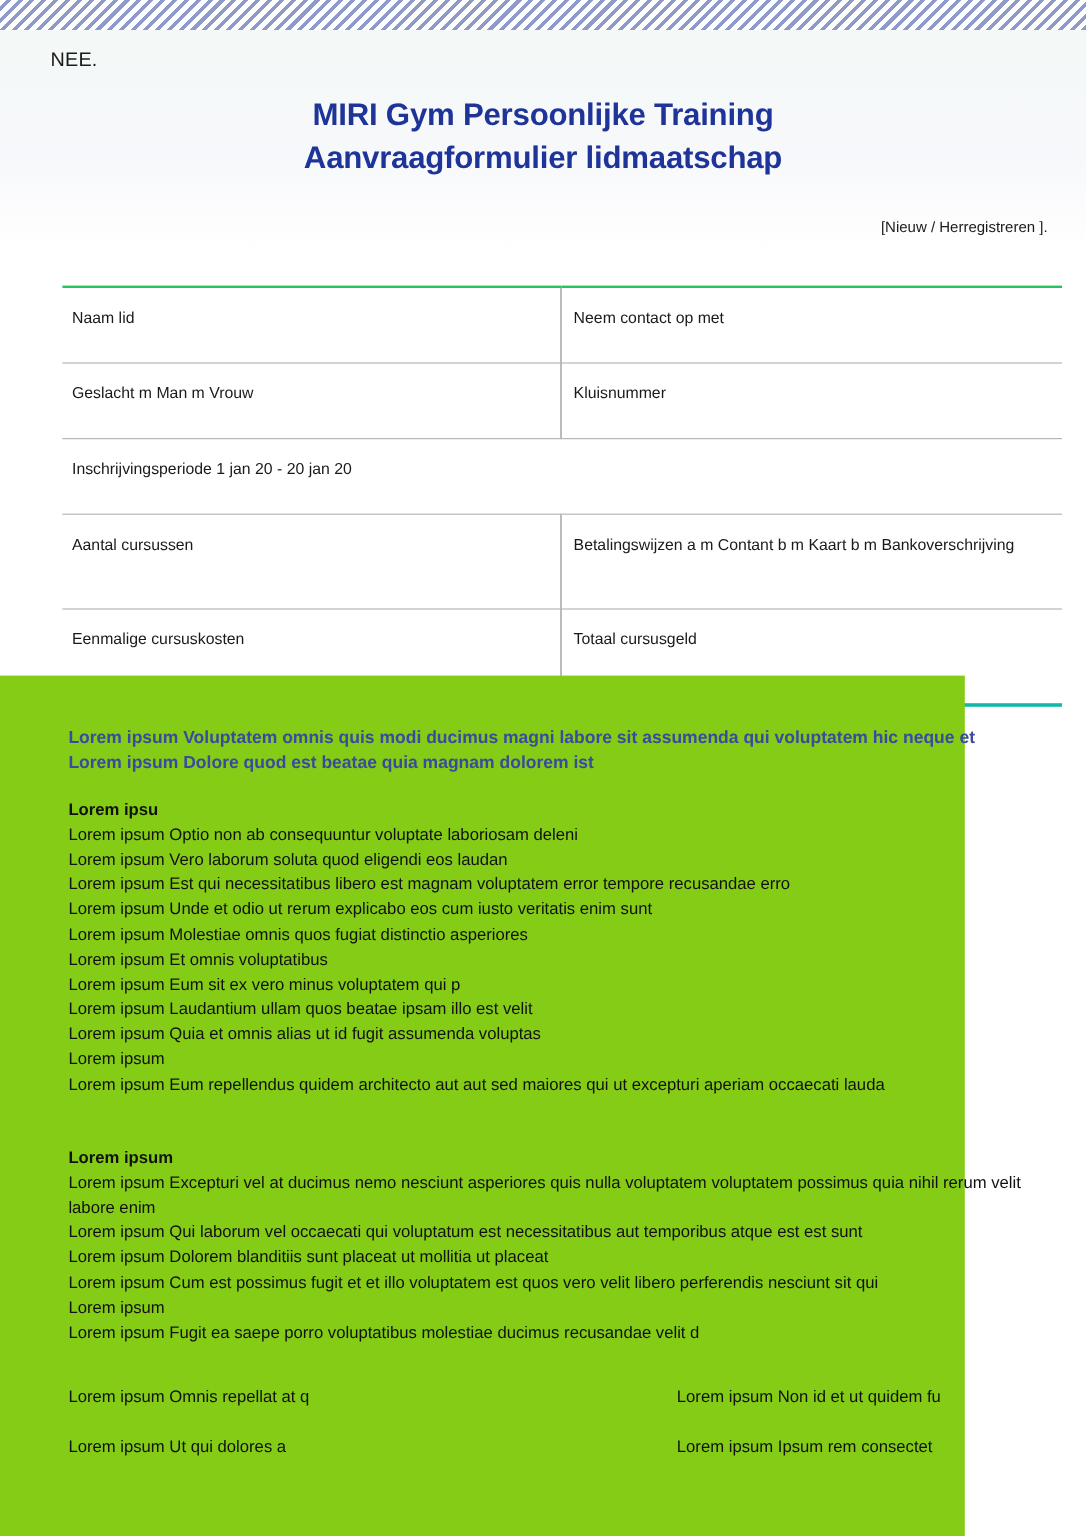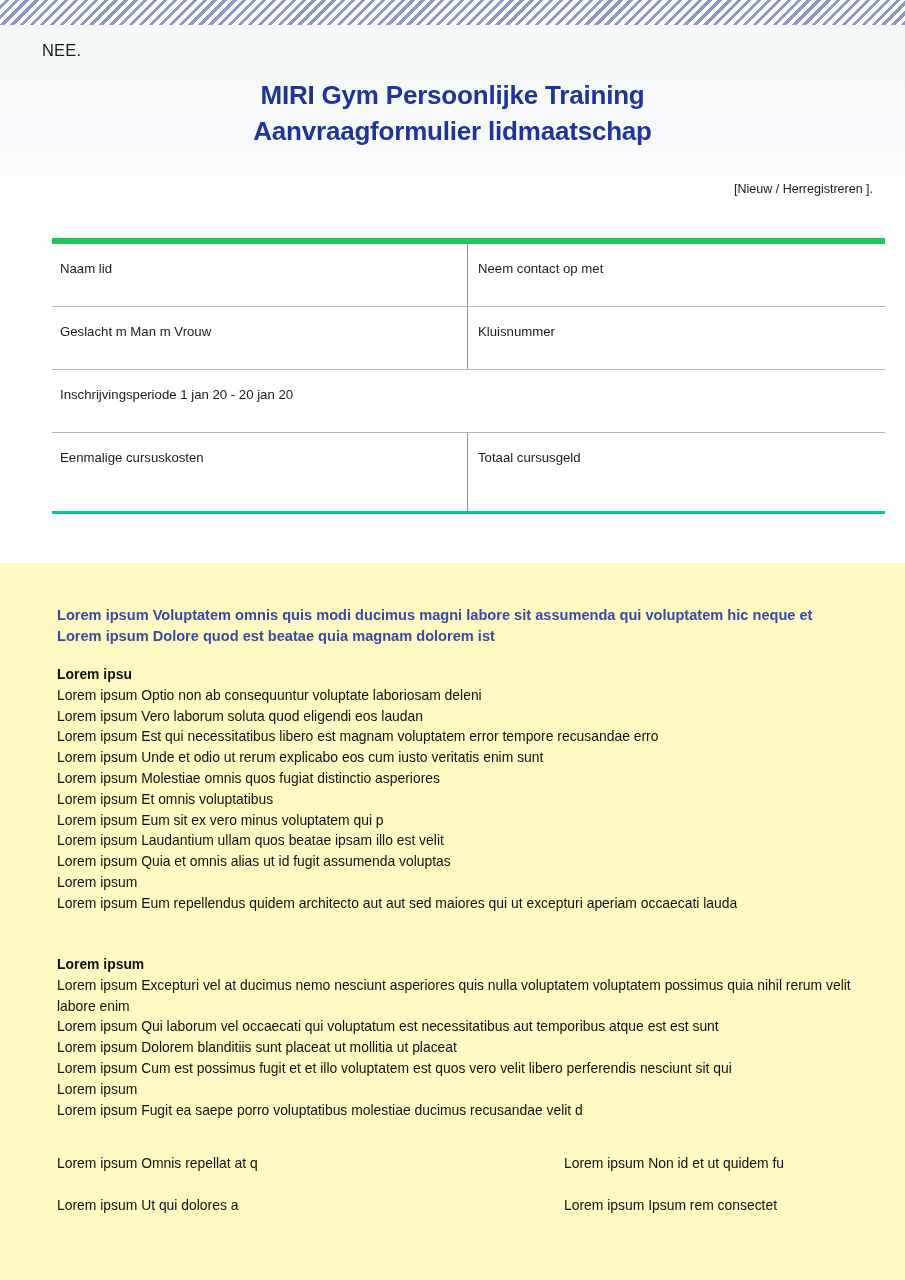--- a/index.html
+++ b/index.html
@@ -81,21 +81,21 @@
   .form-table td {
     font-size: 13.2px;
     color: #1a1a1a;
     padding: 16px 8px 16px 8px;
     vertical-align: top;
     line-height: 1.3;
     border-bottom: 1px solid #b6b6b6;
     height: 30px;
   }
   .form-table tr.row-top td {
-    border-top: 6px solid #22c55e;
+    border-top: 2px solid #22c55e;
     margin-left: 44px;
   }
   .form-table tr.row-last td {
     border-bottom: 3px solid #14b8a6;
   }
   .form-table td.cell-left {
     width: 399px;
     border-right: 1px solid #8f8f8f;
   }
   .form-table td.cell-right {
@@ -105,23 +105,23 @@
   .form-table td.cell-span {
     border-right: none;
   }
   .form-table tr.row-tall td { height: 46px; }
 
   
   .content-zone {
     position: absolute;
     top: 563px;
     left: 0;
-    width: 905px;
+    width: 804px;
     height: 717px;
-    background: #fef9c3;
+    background: #84cc16;
   }
   .blue-heading {
     position: absolute;
     top: 42px;
     left: 57px;
     width: 790px;
     color: #3a4a9e;
     font-size: 14.6px;
     font-weight: bold;
     line-height: 21px;
@@ -187,20 +187,24 @@
 
     <tr>
       <td class="cell-left">Geslacht m Man m Vrouw</td>
       <td class="cell-right">Kluisnummer</td>
     </tr>
 
     <tr>
       <td class="cell-left cell-span" colspan="2">Inschrijvingsperiode 1 jan 20 - 20 jan 20</td>
     </tr>
 
+    <tr class="row-tall">
+      <td class="cell-left">Aantal cursussen</td>
+      <td class="cell-right">Betalingswijzen a m Contant b m Kaart b m Bankoverschrijving</td>
+    </tr>
 
     <tr class="row-last row-tall">
       <td class="cell-left">Eenmalige cursuskosten</td>
       <td class="cell-right">Totaal cursusgeld</td>
     </tr>
 
   </tbody>
 </table>
 
 <div class="content-zone">

